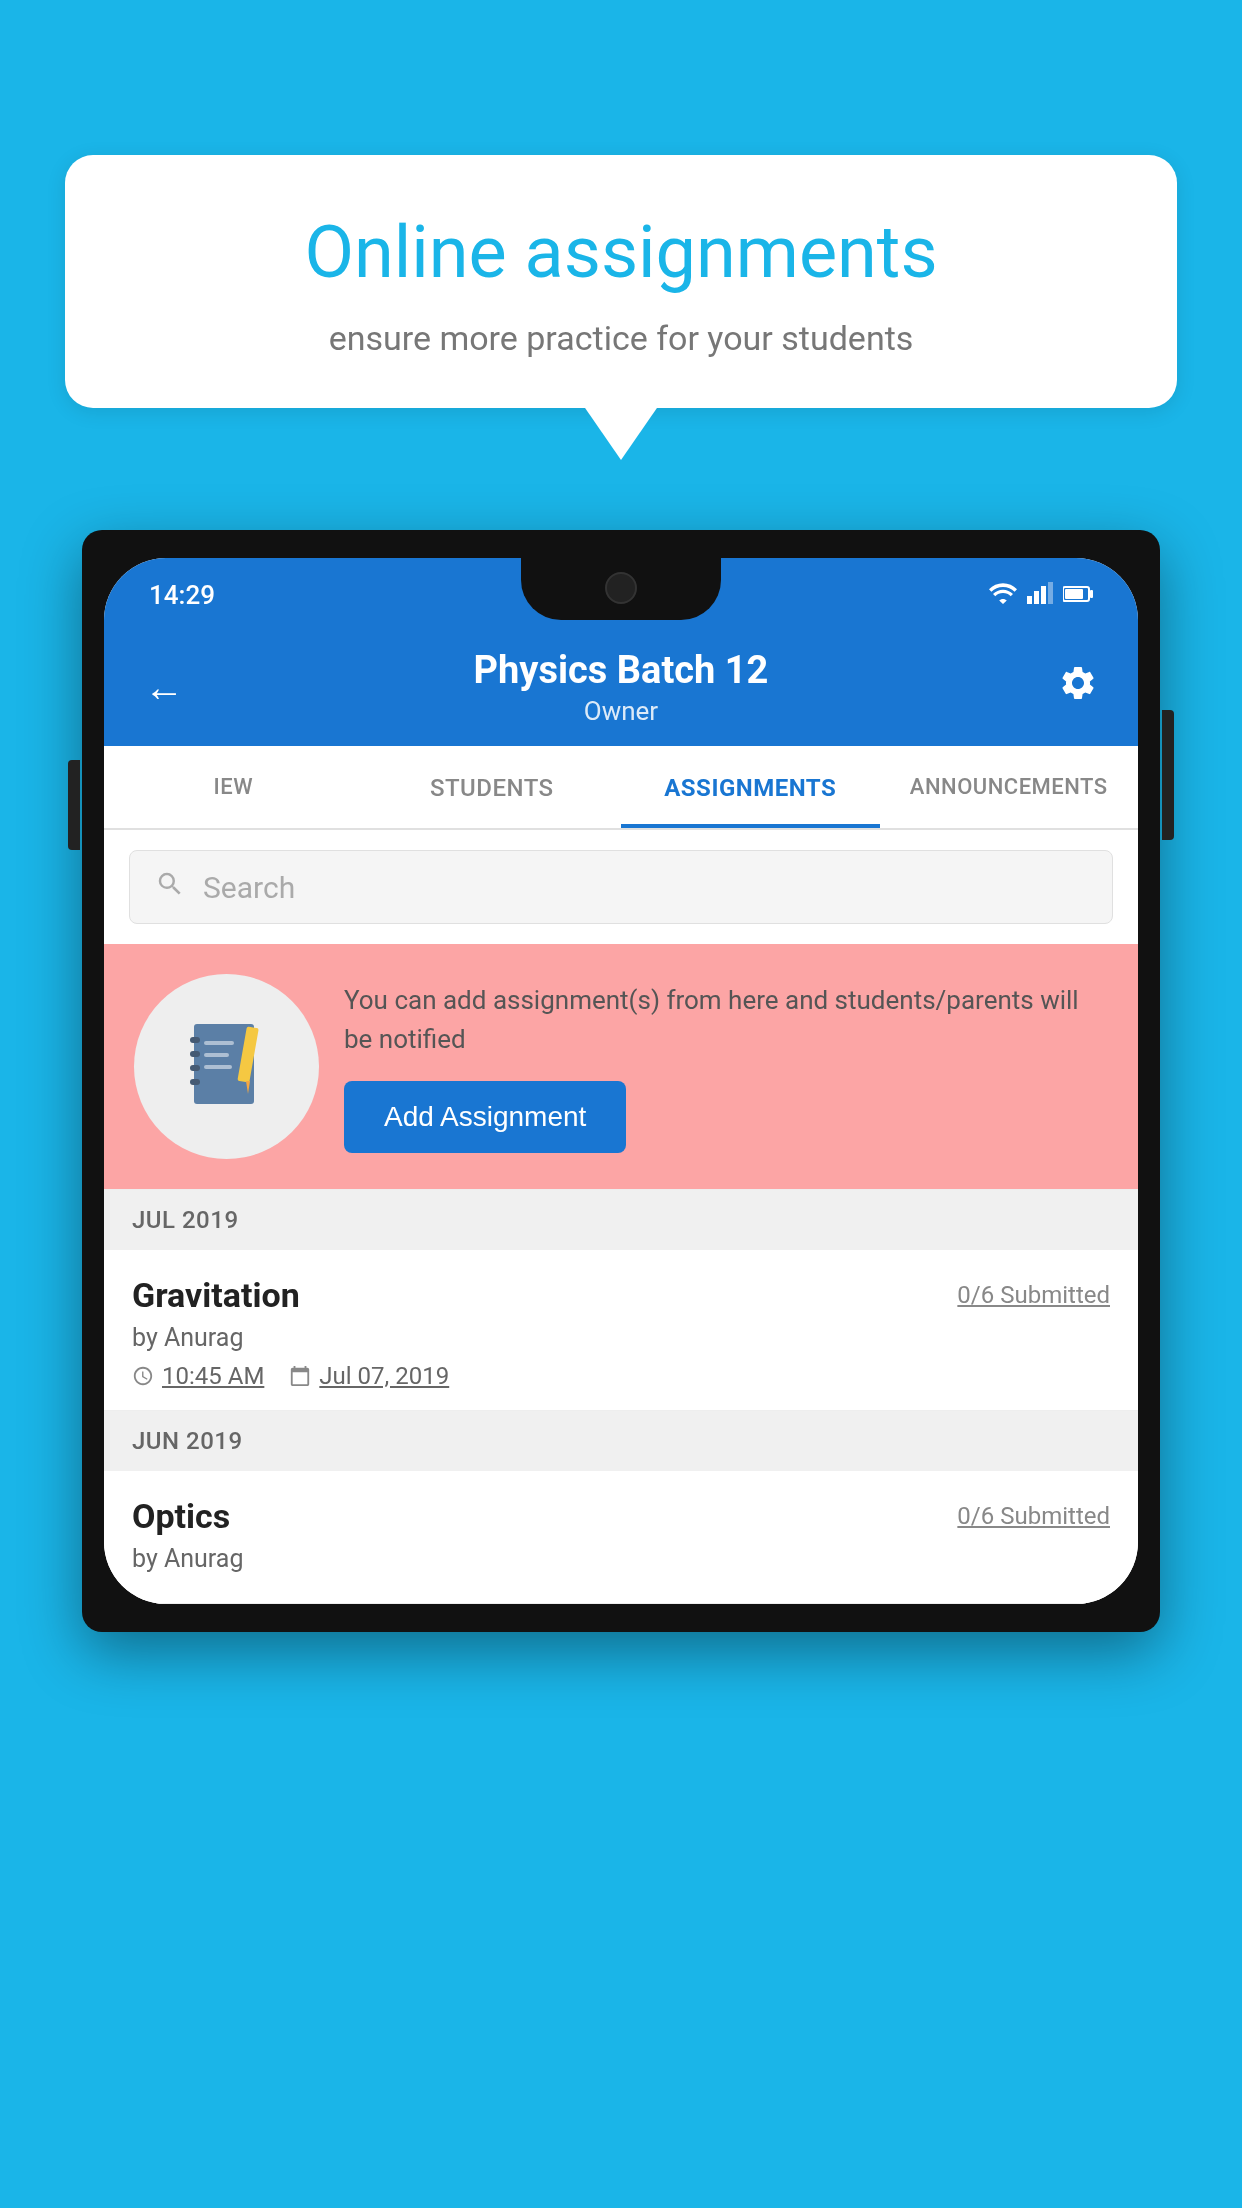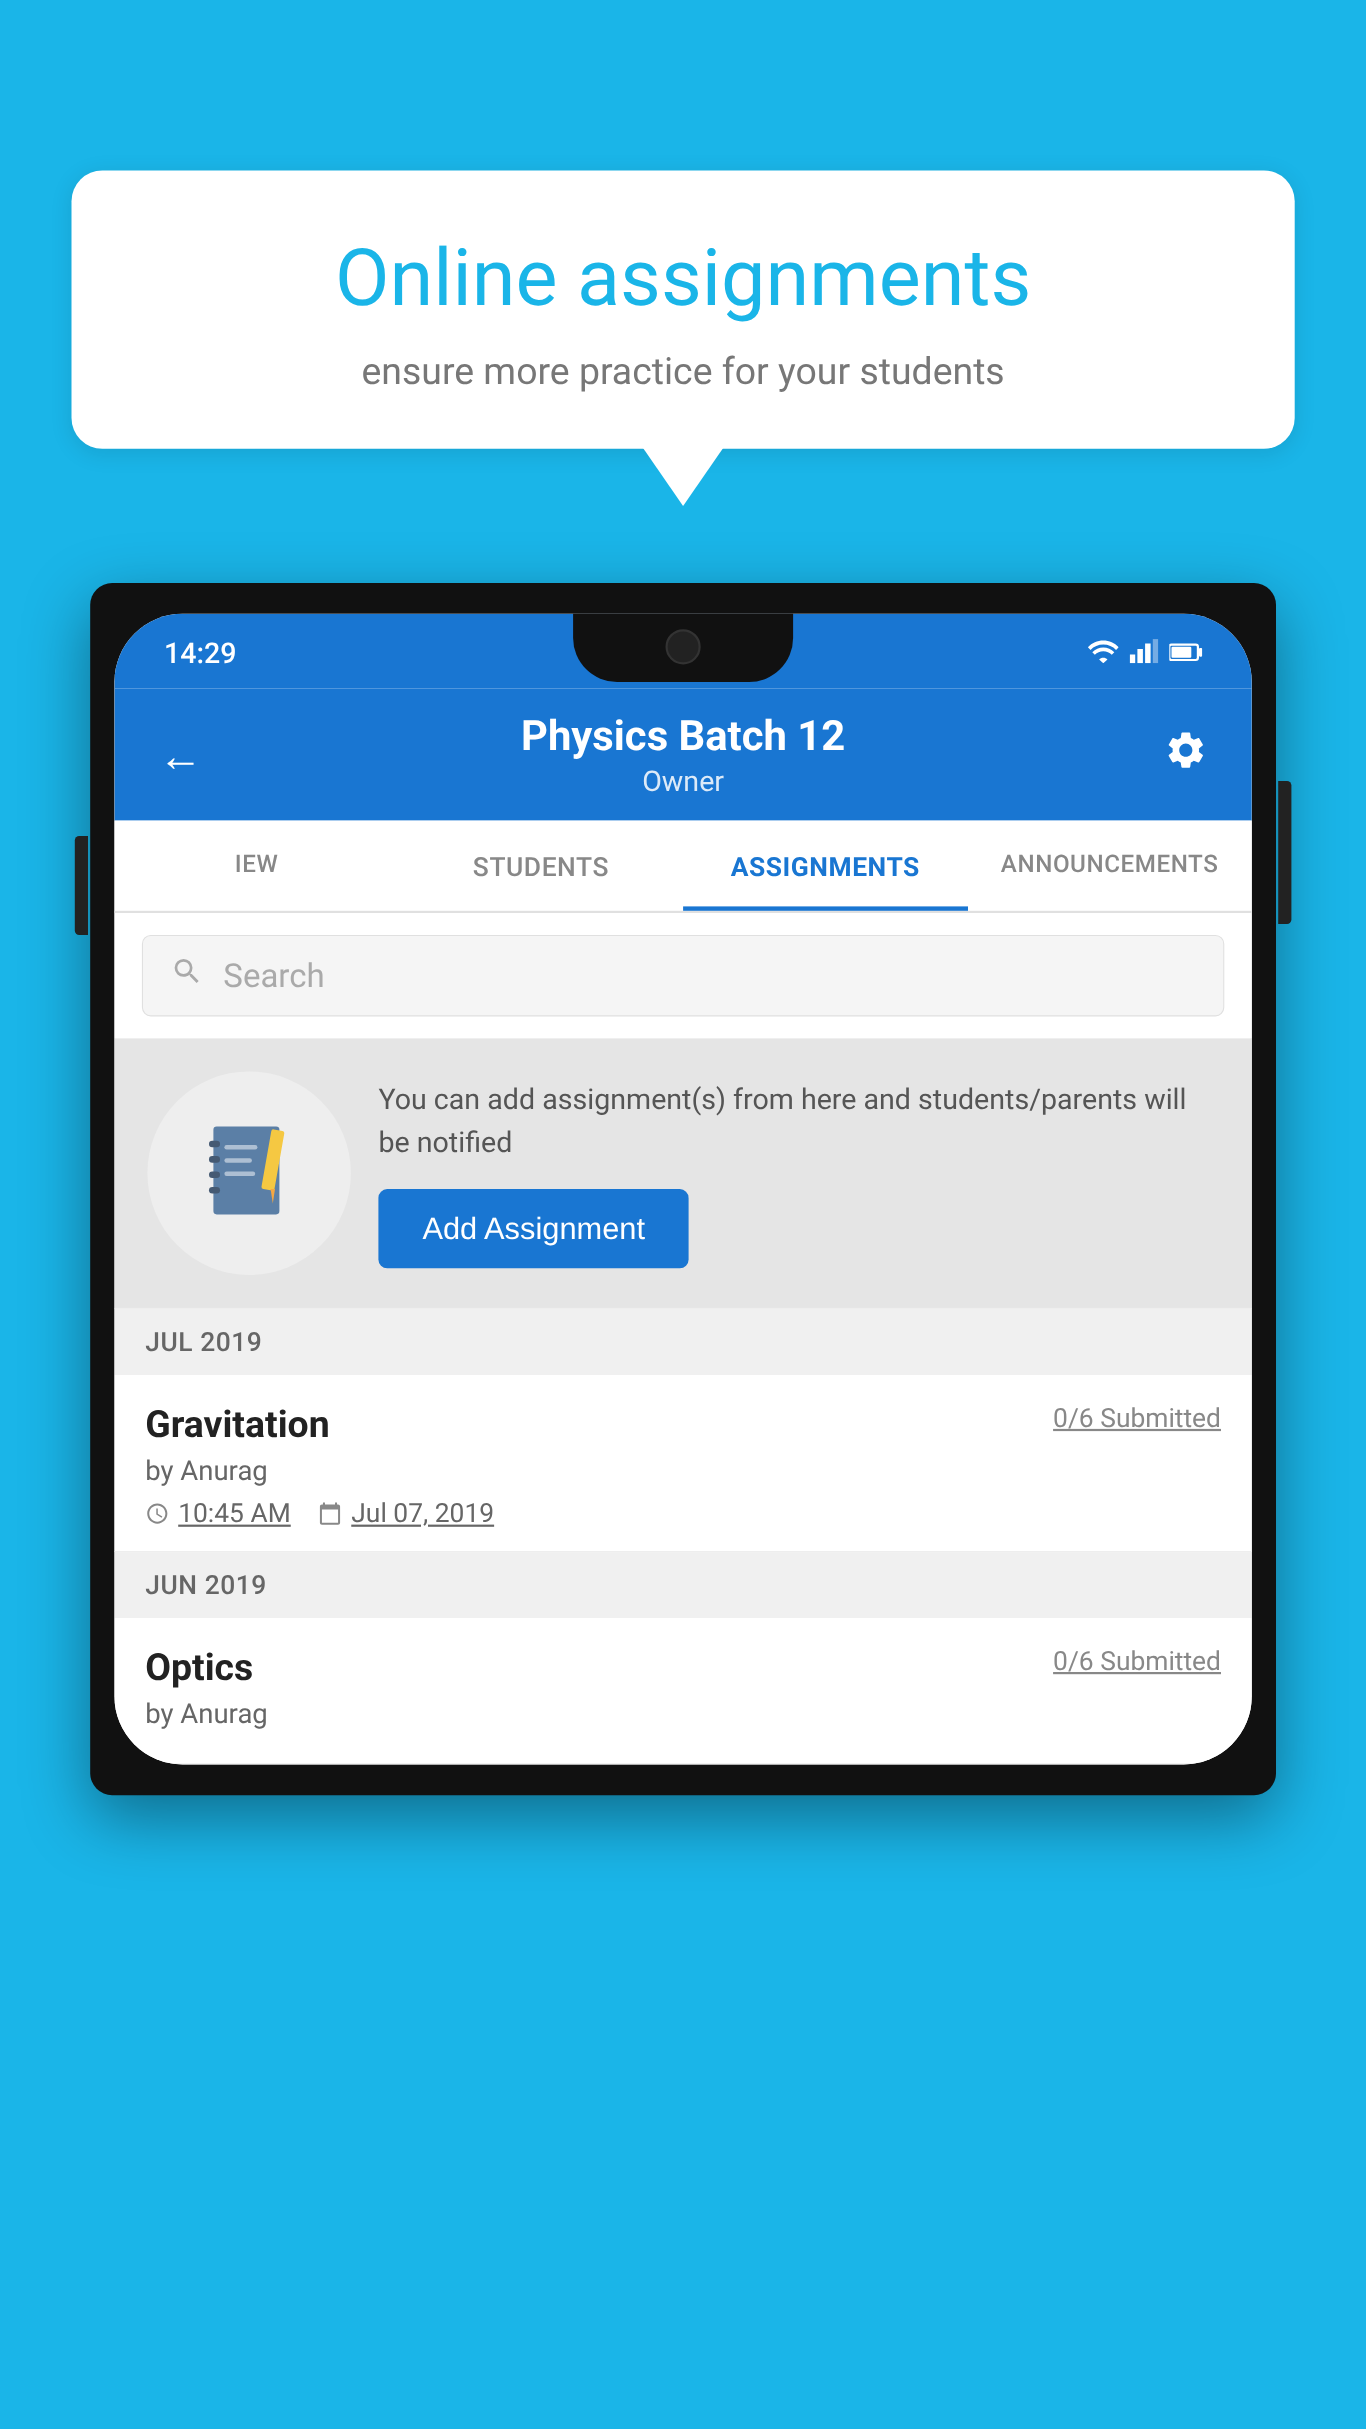--- a/index.html
+++ b/index.html
@@ -225,21 +225,21 @@
       font-size: 34px;
       margin-right: 18px;
     }
     .search-text {
       color: #aaa;
       font-size: 30px;
     }
 
     
     .assignment-banner {
-      background: #e5e5e5;
+      background: #fca5a5;
       display: flex;
       align-items: center;
       padding: 30px 30px;
       gap: 25px;
       border-bottom: 1px solid #eee;
     }
     .assignment-icon-circle {
       width: 185px;
       height: 185px;
       border-radius: 50%;
@@ -282,20 +282,21 @@
 
     
     .assignment-item {
       background: white;
       padding: 25px 28px 20px 28px;
       border-bottom: 1px solid #eee;
     }
     .assignment-item-top {
       display: flex;
       justify-content: space-between;
+      align-items: center;
       margin-bottom: 8px;
     }
     .assignment-name {
       font-size: 34px;
       font-weight: 700;
       color: #222;
     }
     .assignment-submitted {
       font-size: 24px;
       color: #888;

